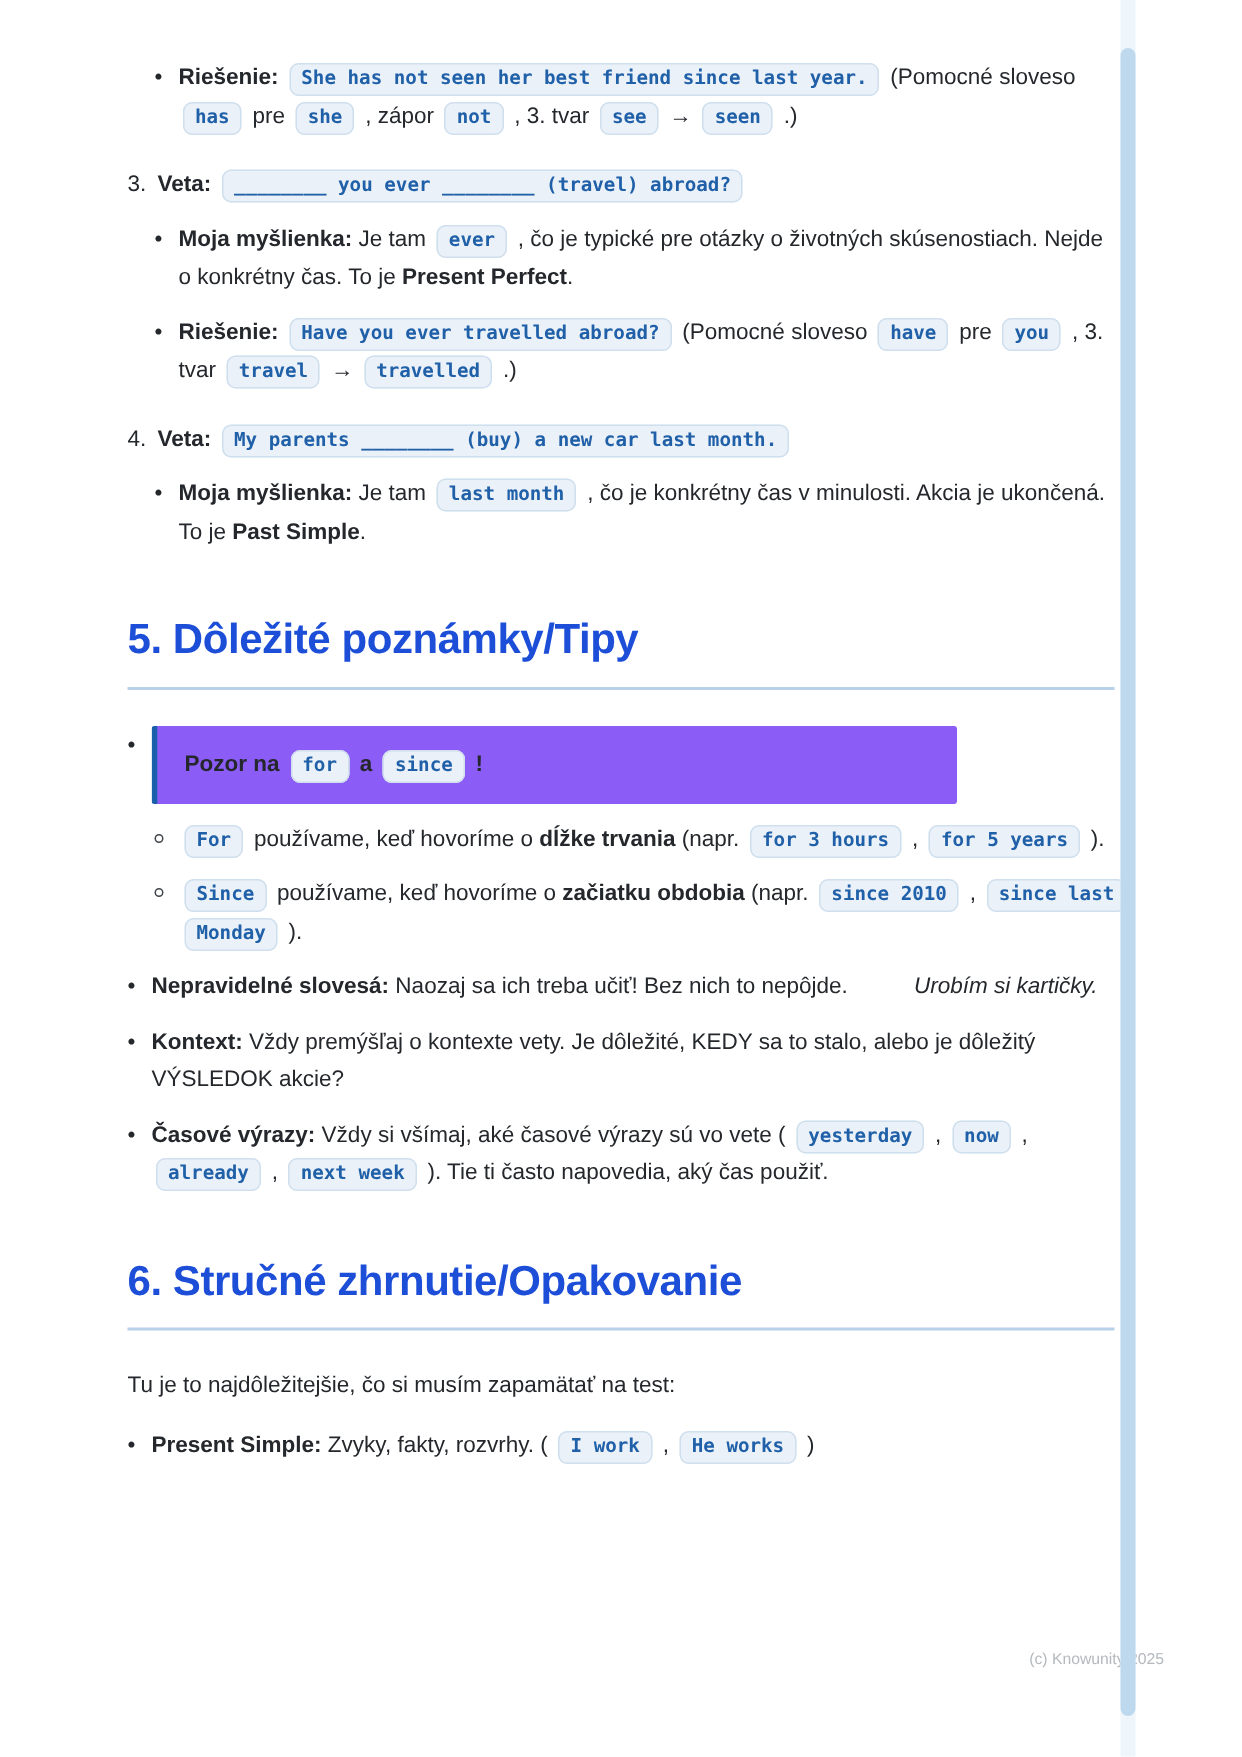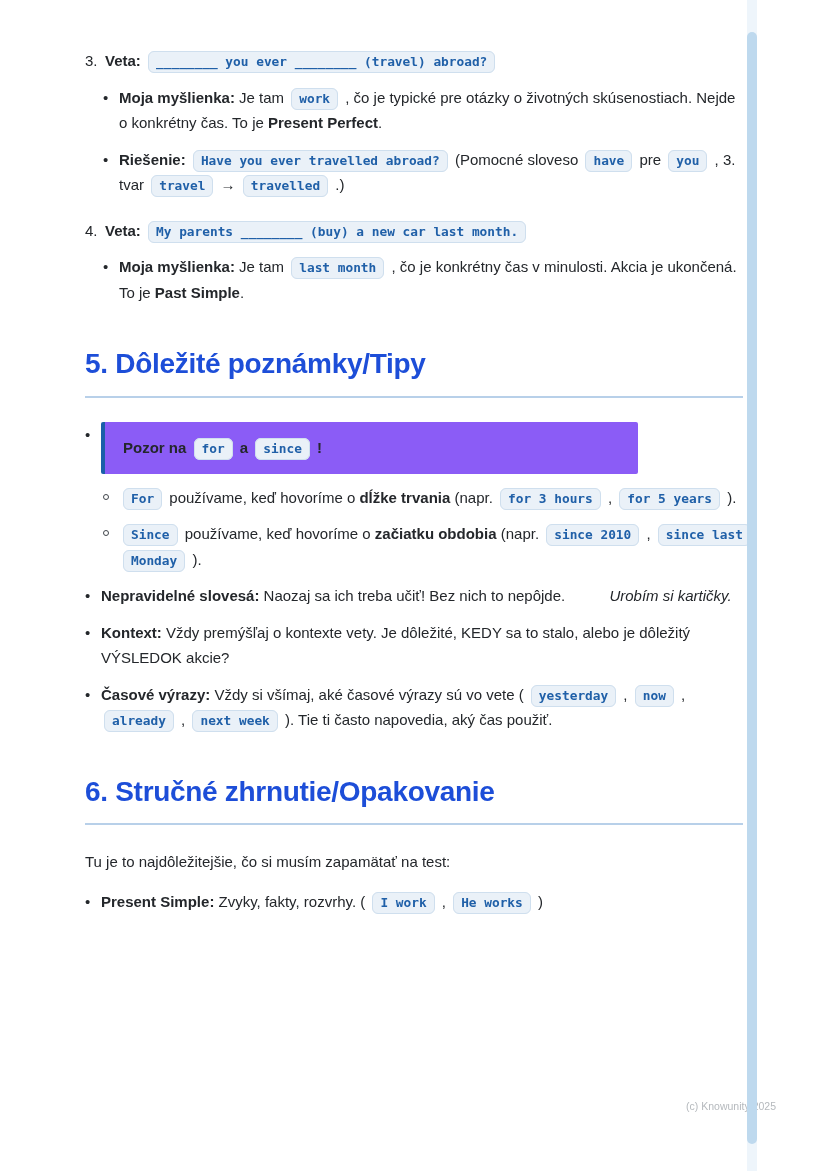--- a/index.html
+++ b/index.html
@@ -89,29 +89,33 @@
     width: 10px; height: 1112px;
     background: #bed9ee;
     border-radius: 5px;
   }
 </style>
 </head>
 <body>
 
 <div class="page">
 
+  <div class="li indent-1">
+    <span class="marker bullet"></span>
+    <div class="content"><span class="seg-bold">Riešenie: </span><span class="seg-code">She has not seen her best friend since last year.</span> (Pomocné sloveso <span class="seg-code">has</span> pre <span class="seg-code">she</span> , zápor <span class="seg-code">not</span> , 3. tvar <span class="seg-code">see</span> → <span class="seg-code">seen</span> .)</div>
+  </div>
 
   <div class="li num-row">
     <span class="marker num">3.</span>
     <div class="content"><span class="seg-bold">Veta: </span><span class="seg-code">________ you ever ________ (travel) abroad?</span></div>
   </div>
 
   <div class="li indent-1">
     <span class="marker bullet"></span>
-    <div class="content"><span class="seg-bold">Moja myšlienka: </span>Je tam <span class="seg-code">work</span> , čo je typické pre otázky o životných skúsenostiach. Nejde o konkrétny čas. To je <span class="seg-bold">Present Perfect</span>.</div>
+    <div class="content"><span class="seg-bold">Moja myšlienka: </span>Je tam <span class="seg-code">ever</span> , čo je typické pre otázky o životných skúsenostiach. Nejde o konkrétny čas. To je <span class="seg-bold">Present Perfect</span>.</div>
   </div>
 
   <div class="li indent-1">
     <span class="marker bullet"></span>
     <div class="content"><span class="seg-bold">Riešenie: </span><span class="seg-code">Have you ever travelled abroad?</span> (Pomocné sloveso <span class="seg-code">have</span> pre <span class="seg-code">you</span> , 3. tvar <span class="seg-code">travel</span> → <span class="seg-code">travelled</span> .)</div>
   </div>
 
   <div class="li num-row">
     <span class="marker num">4.</span>
     <div class="content"><span class="seg-bold">Veta: </span><span class="seg-code">My parents ________ (buy) a new car last month.</span></div>

